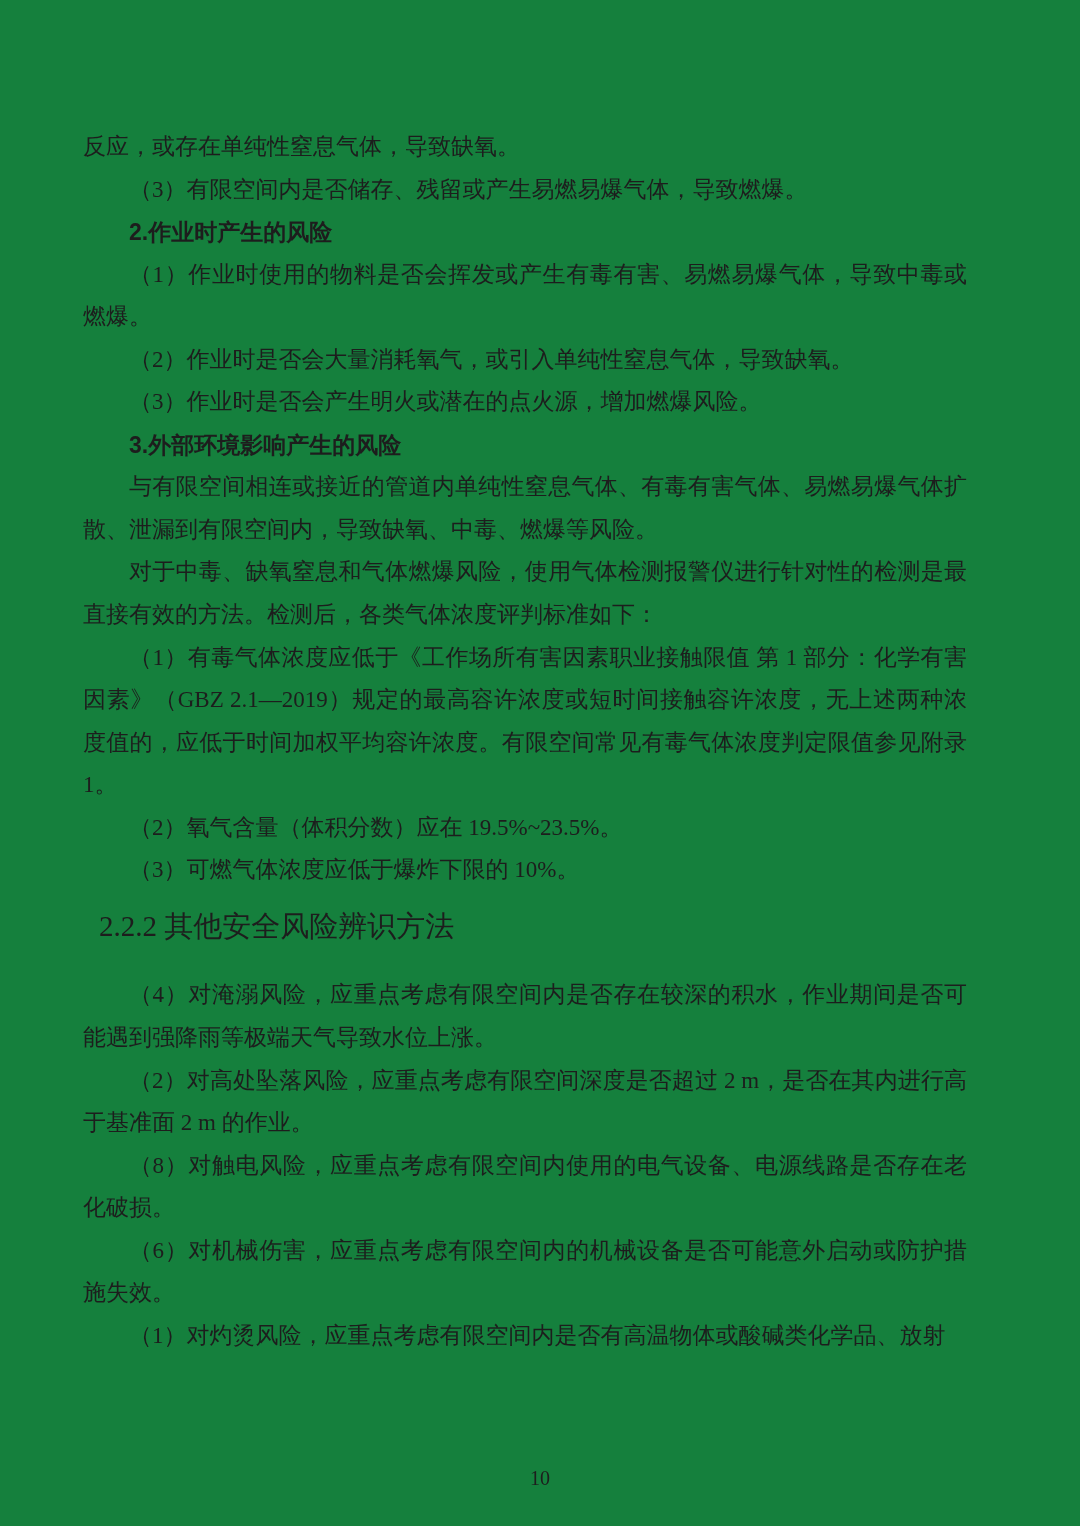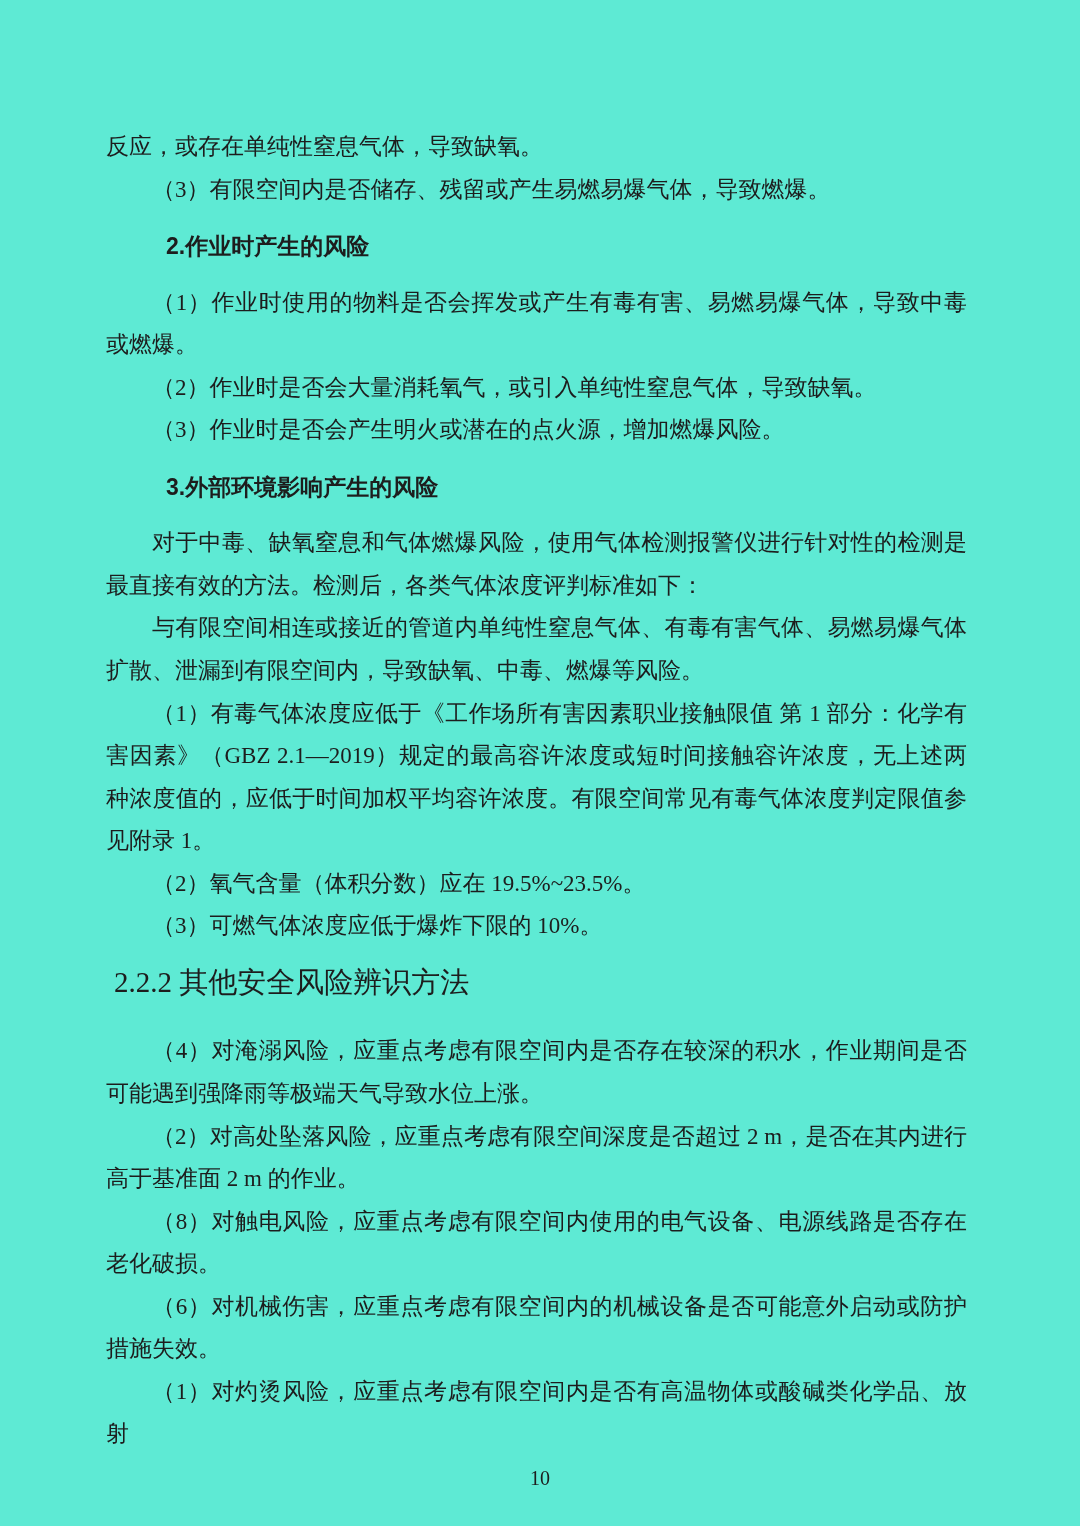--- a/index.html
+++ b/index.html
@@ -4,50 +4,50 @@
 <style>
   html, body {
     margin: 0;
     padding: 0;
     background: #ffffff;
   }
   .page {
     position: relative;
     width: 1080px;
     height: 1526px;
-    background: #5eead4;
+    background: #15803d;
     box-sizing: border-box;
-    padding: 126px 113px 0 106px;
+    padding: 126px 113px 0 83px;
     font-family: "Liberation Serif", "DejaVu Serif", serif;
     font-size: 23px;
     line-height: 1.85;
     color: #1d1d1d;
     overflow: hidden;
   }
   .body-text {
     text-align: justify;
     text-justify: inter-ideograph;
   }
   .para {
     text-indent: 2em;
     margin: 0;
   }
   .para.no-indent {
     text-indent: 0;
   }
   .bold-head {
     text-indent: 2em;
-    margin: 14px;
+    margin: 0;
     font-weight: bold;
     font-family: "Liberation Sans", "DejaVu Sans", sans-serif;
     font-size: 23px;
   }
   .section-heading {
     text-indent: 0;
-    margin: 14px 0 28px 8px;
+    margin: 14px 0 28px 16px;
     font-weight: normal;
     font-size: 29px;
     line-height: 1.4;
     text-align: left;
   }
   .page-footer {
     position: absolute;
     top: 1464px;
     left: 0;
     right: 0;
@@ -70,23 +70,23 @@
     <p class="bold-head">2.作业时产生的风险</p>
 
     <p class="para">（1）作业时使用的物料是否会挥发或产生有毒有害、易燃易爆气体，导致中毒或燃爆。</p>
 
     <p class="para">（2）作业时是否会大量消耗氧气，或引入单纯性窒息气体，导致缺氧。</p>
 
     <p class="para">（3）作业时是否会产生明火或潜在的点火源，增加燃爆风险。</p>
 
     <p class="bold-head">3.外部环境影响产生的风险</p>
 
+    <p class="para">与有限空间相连或接近的管道内单纯性窒息气体、有毒有害气体、易燃易爆气体扩散、泄漏到有限空间内，导致缺氧、中毒、燃爆等风险。</p>
+
     <p class="para">对于中毒、缺氧窒息和气体燃爆风险，使用气体检测报警仪进行针对性的检测是最直接有效的方法。检测后，各类气体浓度评判标准如下：</p>
-
-    <p class="para">与有限空间相连或接近的管道内单纯性窒息气体、有毒有害气体、易燃易爆气体扩散、泄漏到有限空间内，导致缺氧、中毒、燃爆等风险。</p>
 
     <p class="para">（1）有毒气体浓度应低于《工作场所有害因素职业接触限值  第 1 部分：化学有害因素》（GBZ 2.1—2019）规定的最高容许浓度或短时间接触容许浓度，无上述两种浓度值的，应低于时间加权平均容许浓度。有限空间常见有毒气体浓度判定限值参见附录 1。</p>
 
     <p class="para">（2）氧气含量（体积分数）应在 19.5%~23.5%。</p>
 
     <p class="para">（3）可燃气体浓度应低于爆炸下限的 10%。</p>
 
     <h2 class="section-heading">2.2.2 其他安全风险辨识方法</h2>
 
     <p class="para">（4）对淹溺风险，应重点考虑有限空间内是否存在较深的积水，作业期间是否可能遇到强降雨等极端天气导致水位上涨。</p>

